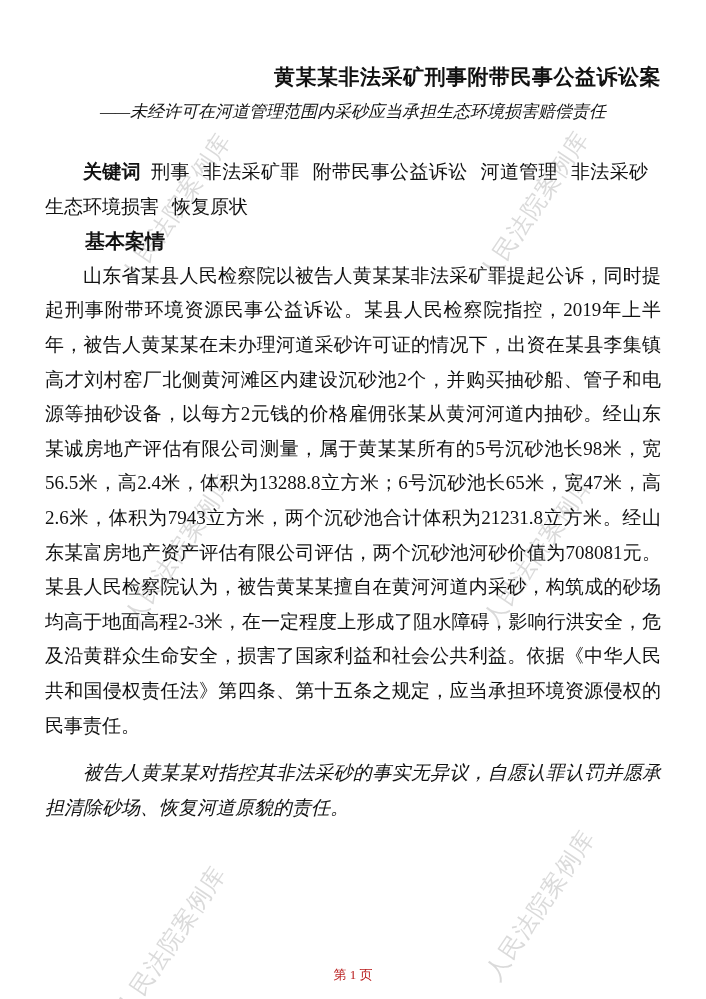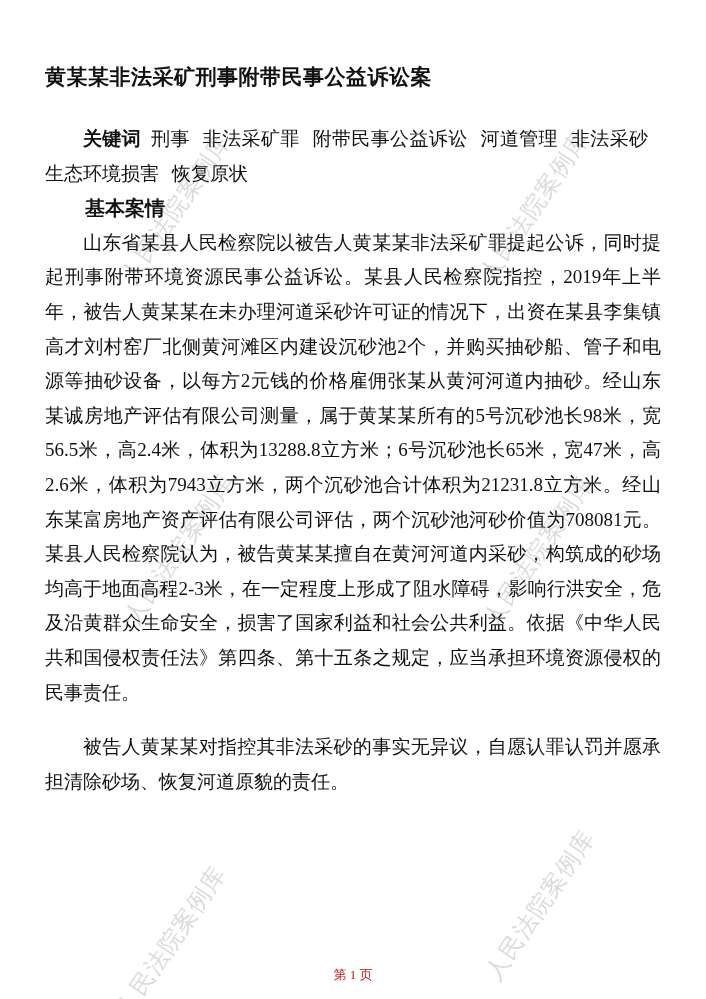--- a/index.html
+++ b/index.html
@@ -33,21 +33,21 @@
     text-align: justify;
   }
   .doc-number {
     font-family: "Liberation Serif", serif;
     font-size: 19px;
     line-height: 22px;
     text-align: left;
   }
   .case-title {
     margin: 14px 0 6px 0;
-    text-align: left;
+    text-align: right;
     font-family: "Liberation Sans", sans-serif;
     font-weight: 700;
     font-size: 21px;
     line-height: 26px;
     letter-spacing: 0.5px;
   }
   .case-subtitle {
     margin-top: 11px;
     text-align: center;
     font-style: italic;
@@ -71,21 +71,21 @@
     font-weight: 700;
     font-size: 20px;
     line-height: 34.6px;
     text-indent: 2em;
     text-align: left;
   }
   .body-para {
     margin: 0;
     text-indent: 2em;
   }
-  .body-para + .body-para { margin-top: 20px; }
+  .body-para + .body-para { margin-top: 13px; font-style: italic; }
   .page-footer {
     position: absolute;
     left: 0;
     right: 0;
     bottom: 16px;
     text-align: center;
     font-size: 13px;
     line-height: 16px;
     color: #b91c1c;
   }
@@ -102,20 +102,21 @@
     <div class="watermark" style="left:538px; top:551px;">人民法院案例库</div>
     <div class="watermark" style="left:171px; top:941px;">人民法院案例库</div>
     <div class="watermark" style="left:540px; top:905px;">人民法院案例库</div>
   </div>
 
   <div class="content">
 
 
     <h1 class="case-title">黄某某非法采矿刑事附带民事公益诉讼案</h1>
 
+    <div class="case-subtitle">——未经许可在河道管理范围内采砂应当承担生态环境损害赔偿责任</div>
 
     <div class="keywords-para">
       <span class="kw-label">关键词</span><span id="keywords-list"><span class="kw">刑事</span><span class="kw">非法采矿罪</span><span class="kw">附带民事公益诉讼</span><span class="kw">河道管理</span><span class="kw">非法采砂</span><span class="kw">生态环境损害</span><span class="kw">恢复原状</span></span>
     </div>
 
     <h2 class="section-heading">基本案情</h2>
 
     <div id="body-paragraphs">
         <p class="body-para">山东省某县人民检察院以被告人黄某某非法采矿罪提起公诉，同时提起刑事附带环境资源民事公益诉讼。某县人民检察院指控，2019年上半年，被告人黄某某在未办理河道采砂许可证的情况下，出资在某县李集镇高才刘村窑厂北侧黄河滩区内建设沉砂池2个，并购买抽砂船、管子和电源等抽砂设备，以每方2元钱的价格雇佣张某从黄河河道内抽砂。经山东某诚房地产评估有限公司测量，属于黄某某所有的5号沉砂池长98米，宽56.5米，高2.4米，体积为13288.8立方米；6号沉砂池长65米，宽47米，高2.6米，体积为7943立方米，两个沉砂池合计体积为21231.8立方米。经山东某富房地产资产评估有限公司评估，两个沉砂池河砂价值为708081元。某县人民检察院认为，被告黄某某擅自在黄河河道内采砂，构筑成的砂场均高于地面高程2-3米，在一定程度上形成了阻水障碍，影响行洪安全，危及沿黄群众生命安全，损害了国家利益和社会公共利益。依据《中华人民共和国侵权责任法》第四条、第十五条之规定，应当承担环境资源侵权的民事责任。</p>
         <p class="body-para">被告人黄某某对指控其非法采砂的事实无异议，自愿认罪认罚并愿承担清除砂场、恢复河道原貌的责任。</p>

